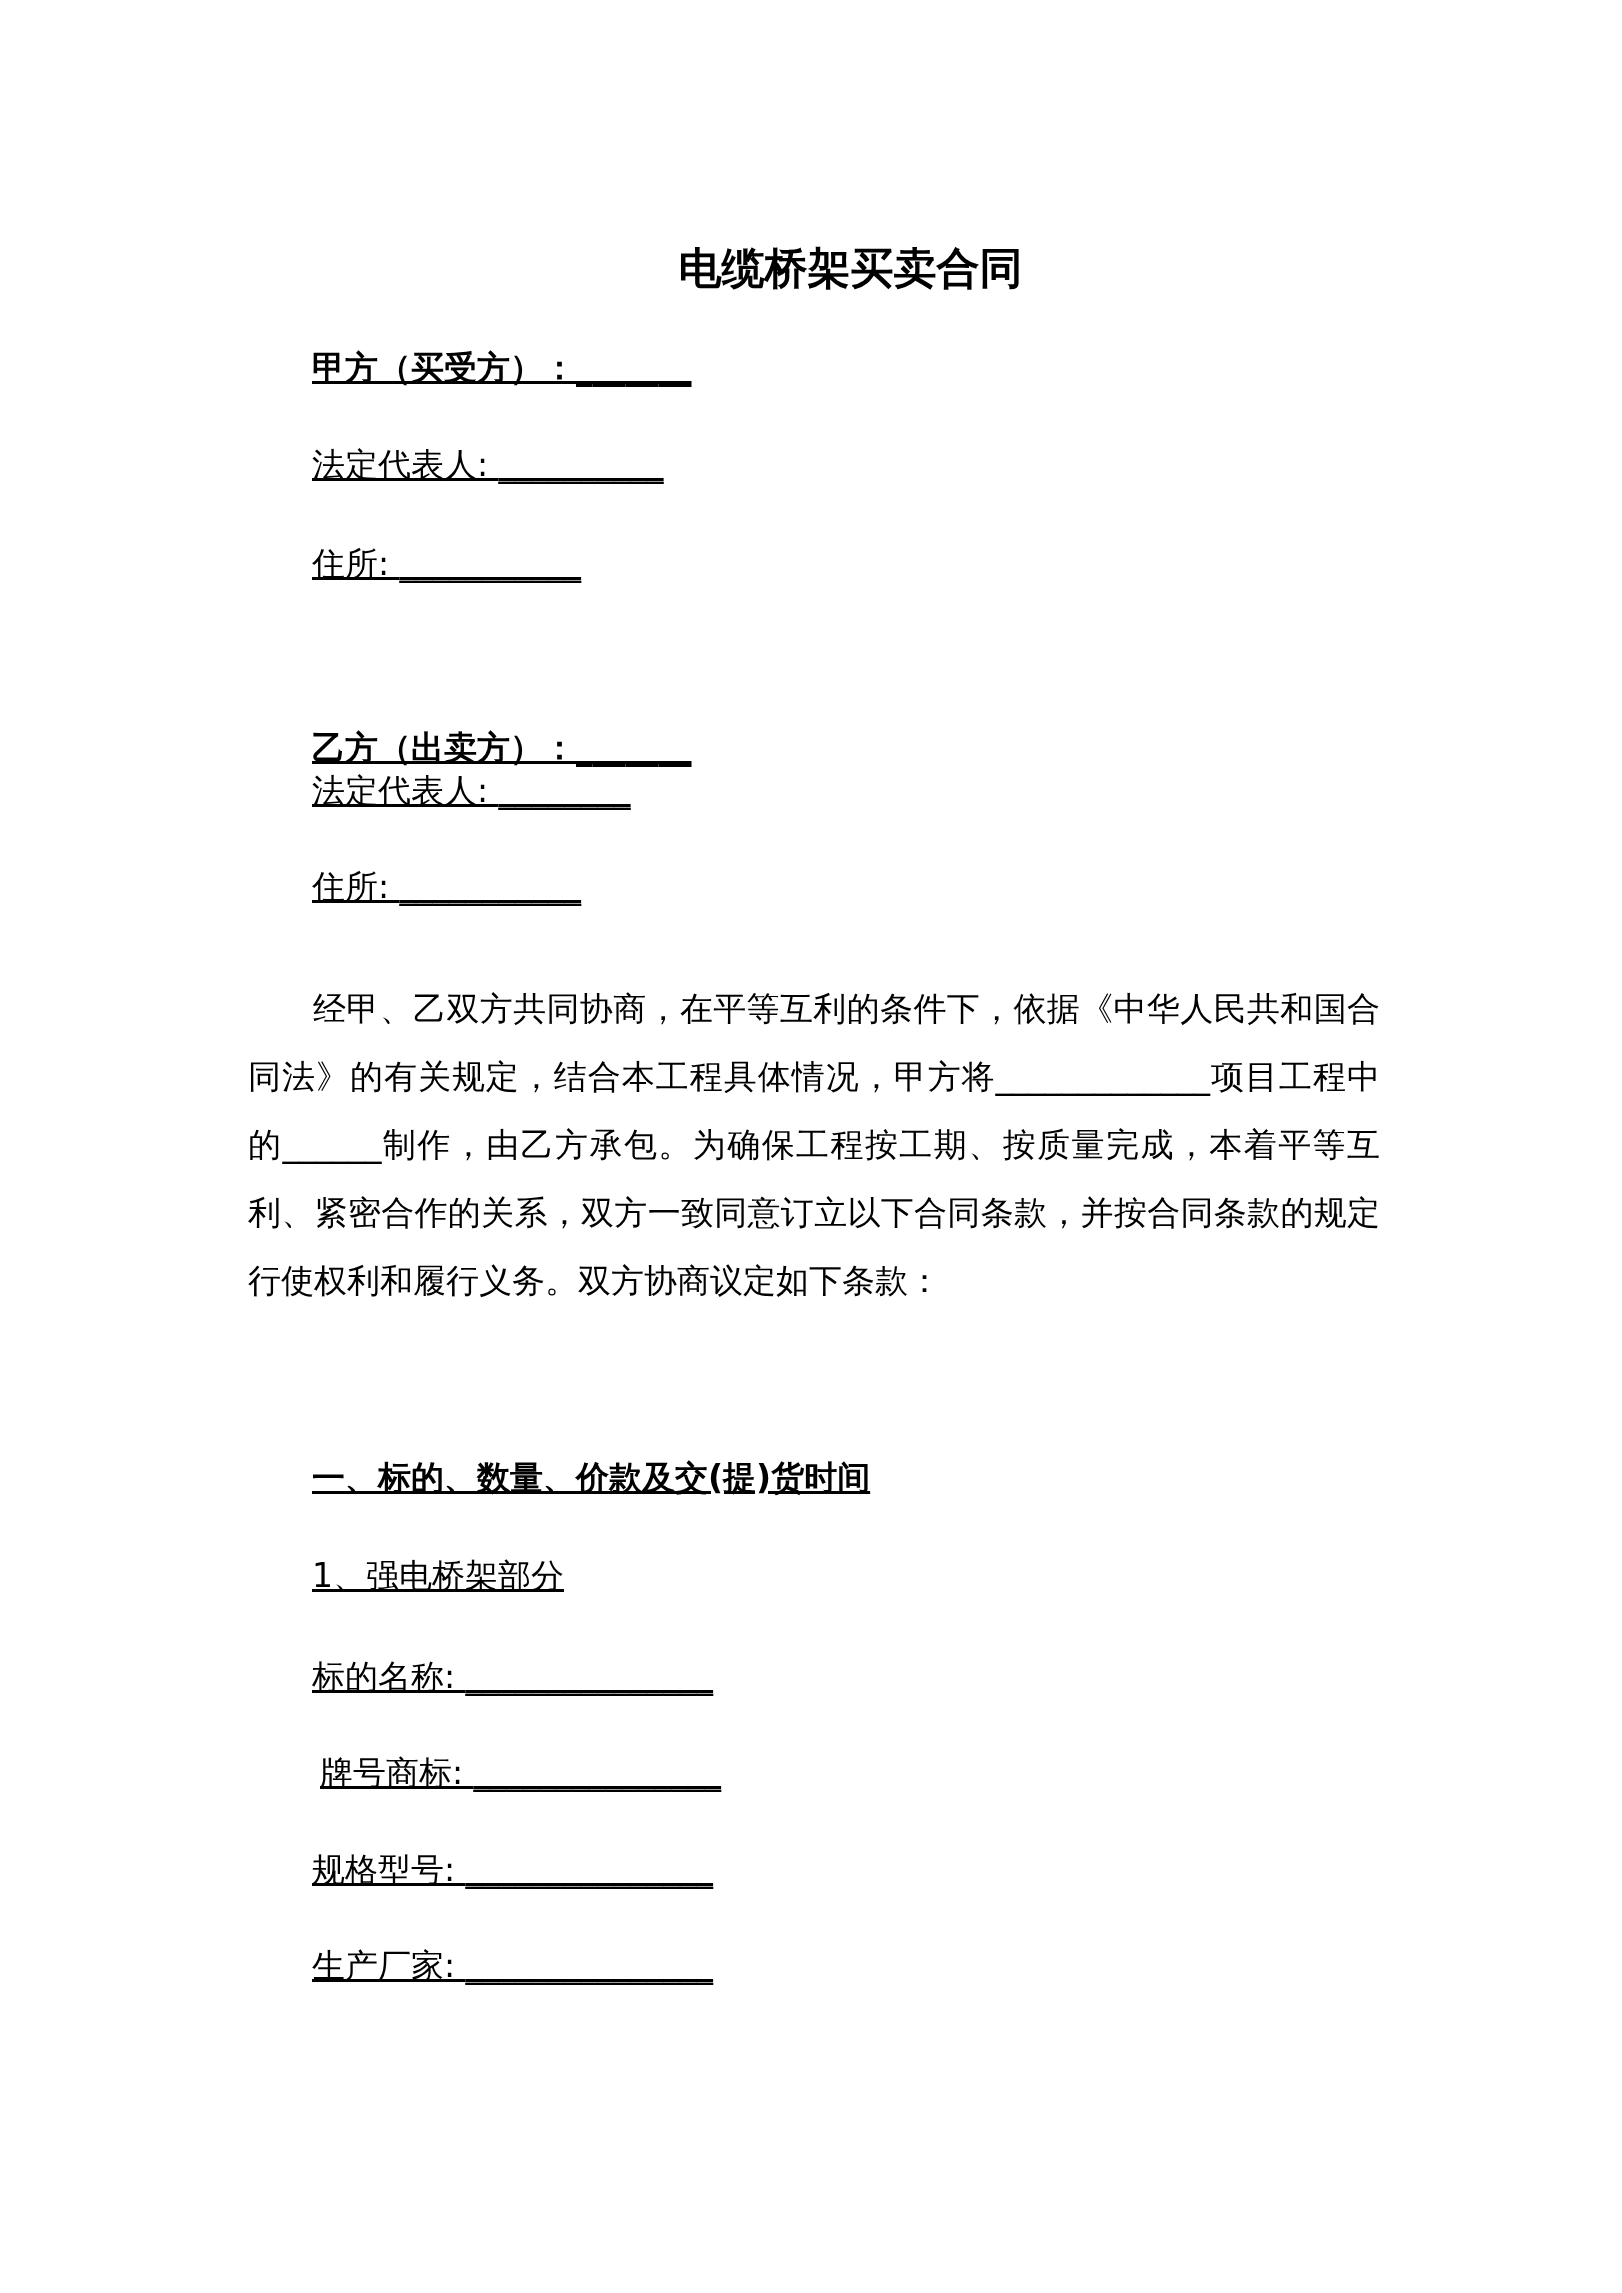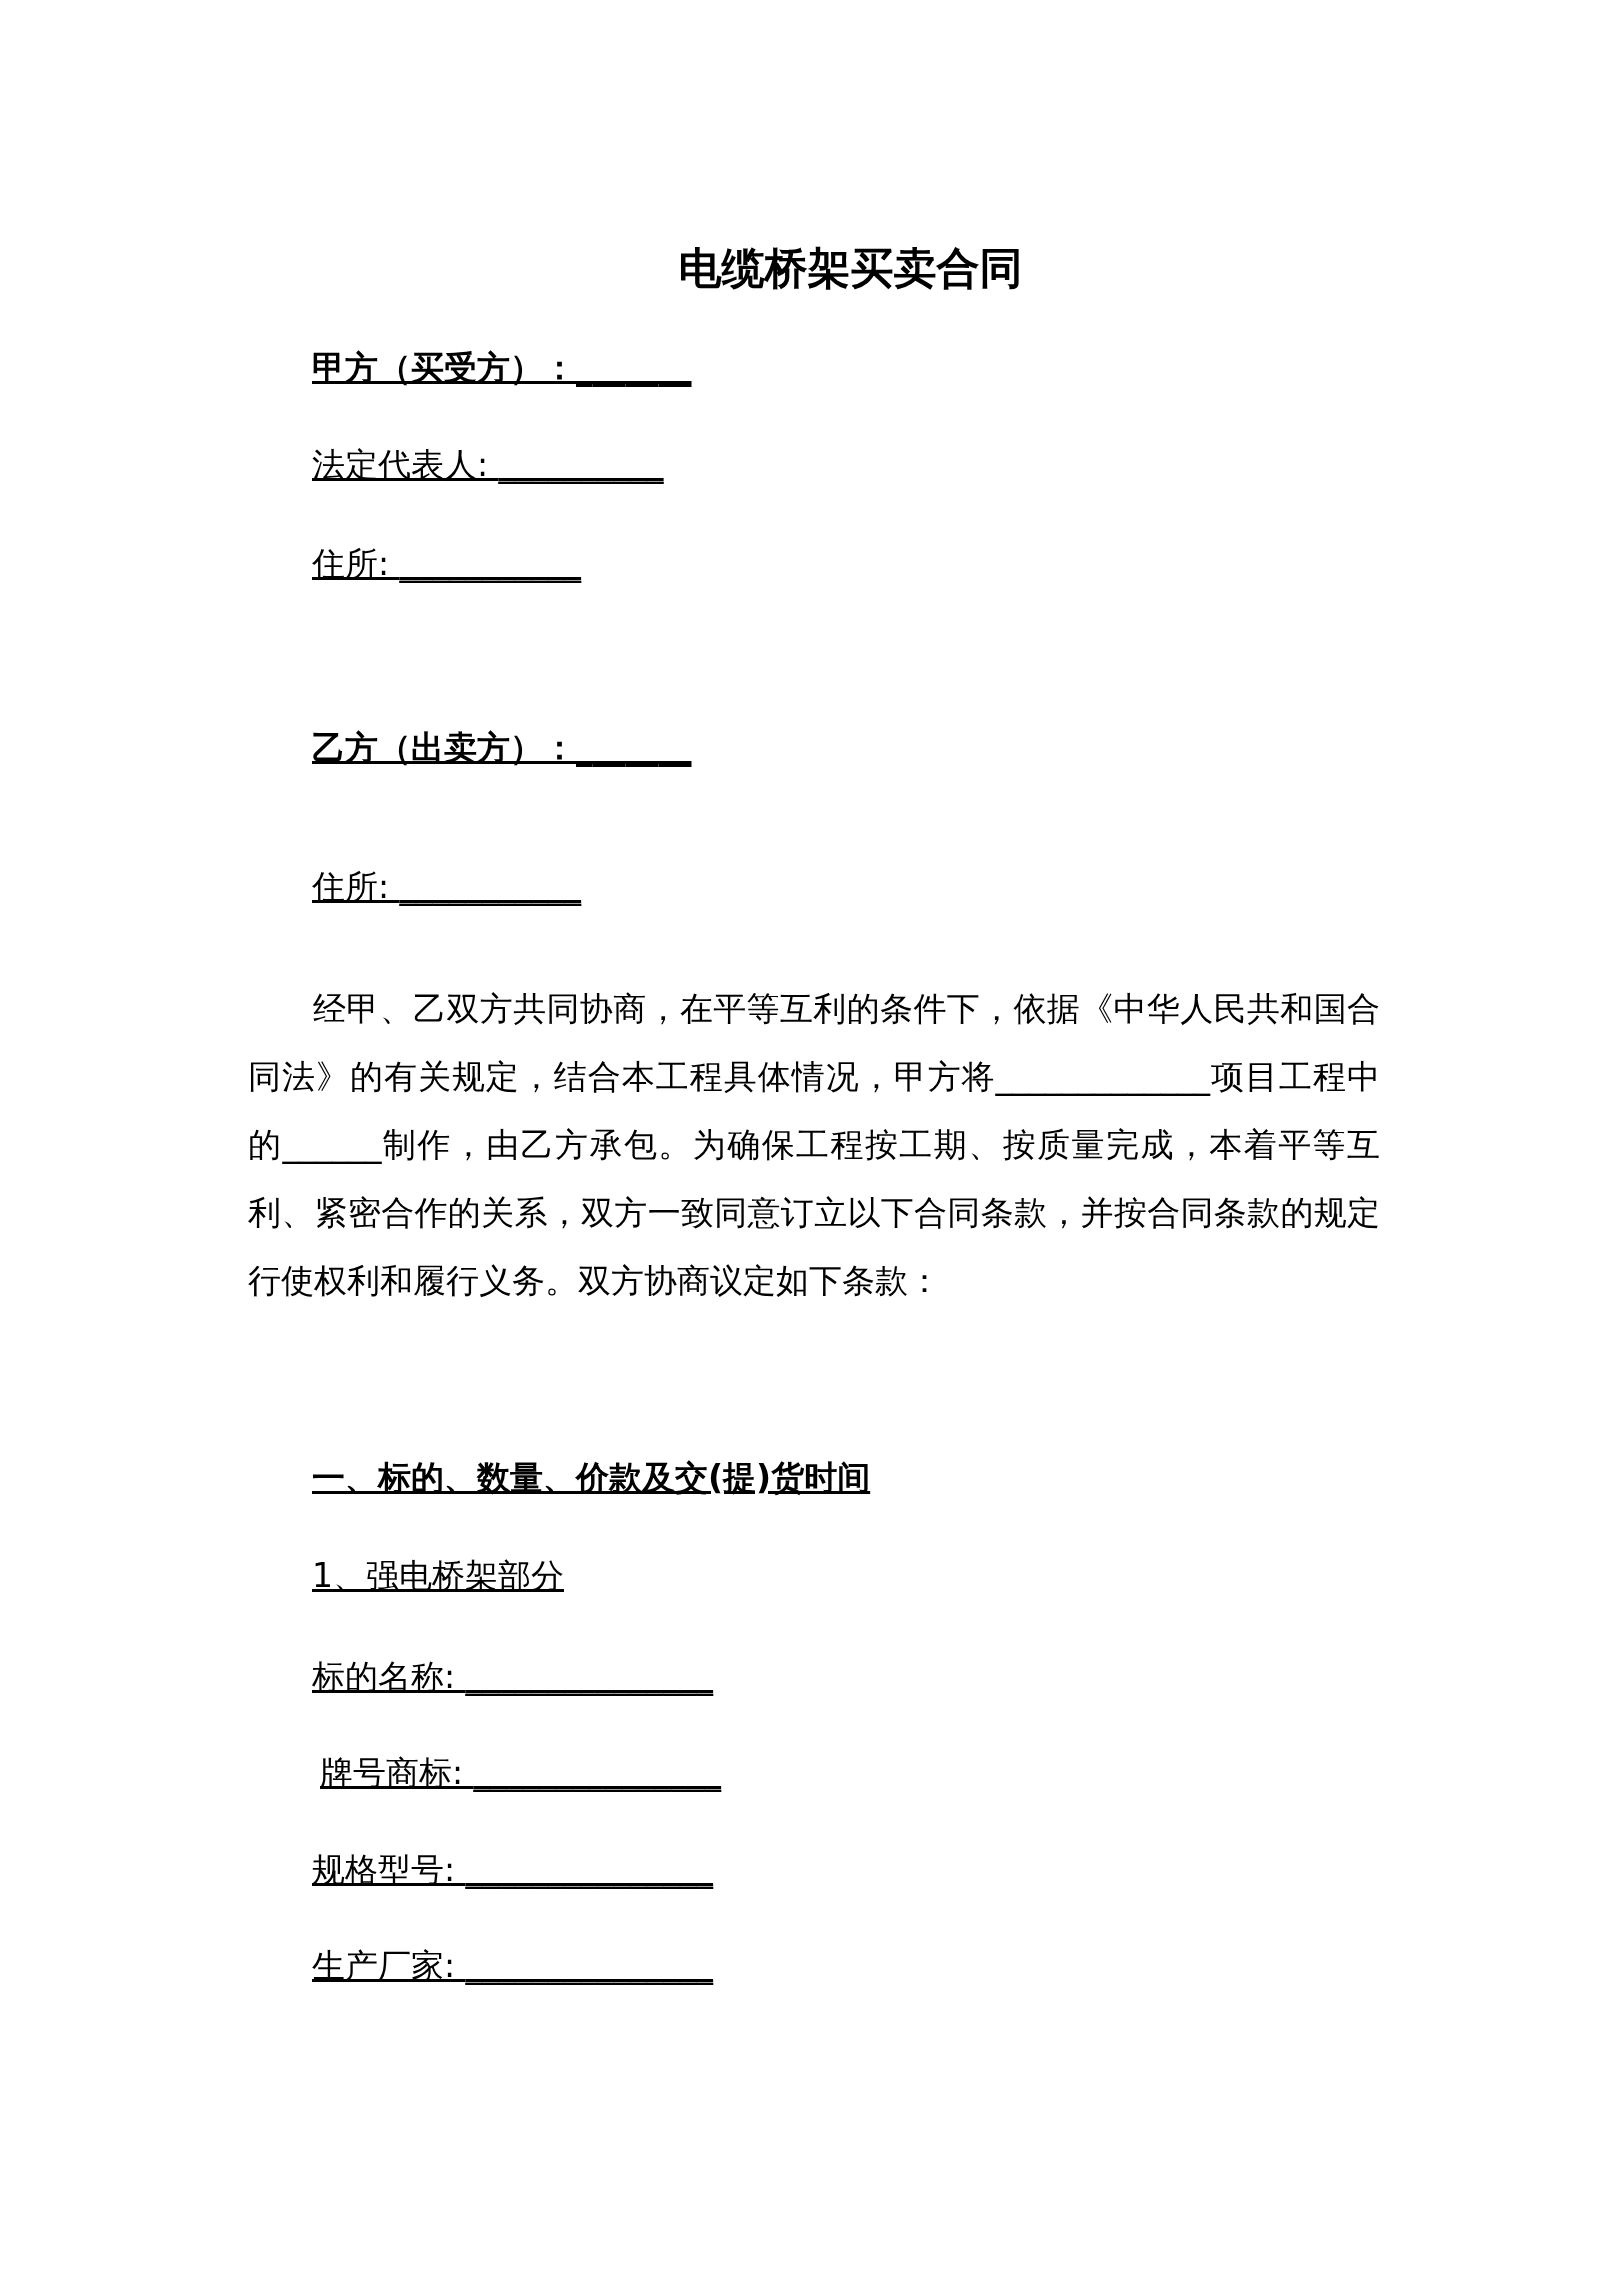--- a/index.html
+++ b/index.html
@@ -49,20 +49,21 @@
   <div class="title" style="top:241px;">电缆桥架买卖合同</div>
 
   <div class="line bold" style="top:344px;"><span>甲方（买受方）：</span><span class="blank">_______</span></div>
 
   <div class="line" style="top:441px;"><span>法定代表人: </span><span class="blank">__________</span></div>
 
   <div class="line" style="top:540px;"><span>住所: </span><span class="blank">___________</span></div>
 
   <div class="line bold" style="top:688px;margin-top:36px;"><span>乙方（出卖方）：</span><span class="blank">_______</span></div>
 
+  <div class="line" style="top:767px;"><span>法定代表人: </span><span class="blank">________</span></div>
 
   <div class="line" style="top:863px;"><span>住所: </span><span class="blank">___________</span></div>
 
   <div class="para" style="top:975px;">经甲、乙双方共同协商，在平等互利的条件下，依据《中华人民共和国合同法》的有关规定，结合本工程具体情况，甲方将_____________项目工程中的______制作，由乙方承包。为确保工程按工期、按质量完成，本着平等互利、紧密合作的关系，双方一致同意订立以下合同条款，并按合同条款的规定行使权利和履行义务。双方协商议定如下条款：</div>
 
   <div class="line bold" style="top:1454px;">一、标的、数量、价款及交(提)货时间</div>
 
   <div class="line" style="top:1552px;">1、强电桥架部分</div>
 
   <div class="line" style="top:1653px;"><span>标的名称: </span><span class="blank">_______________</span></div>

